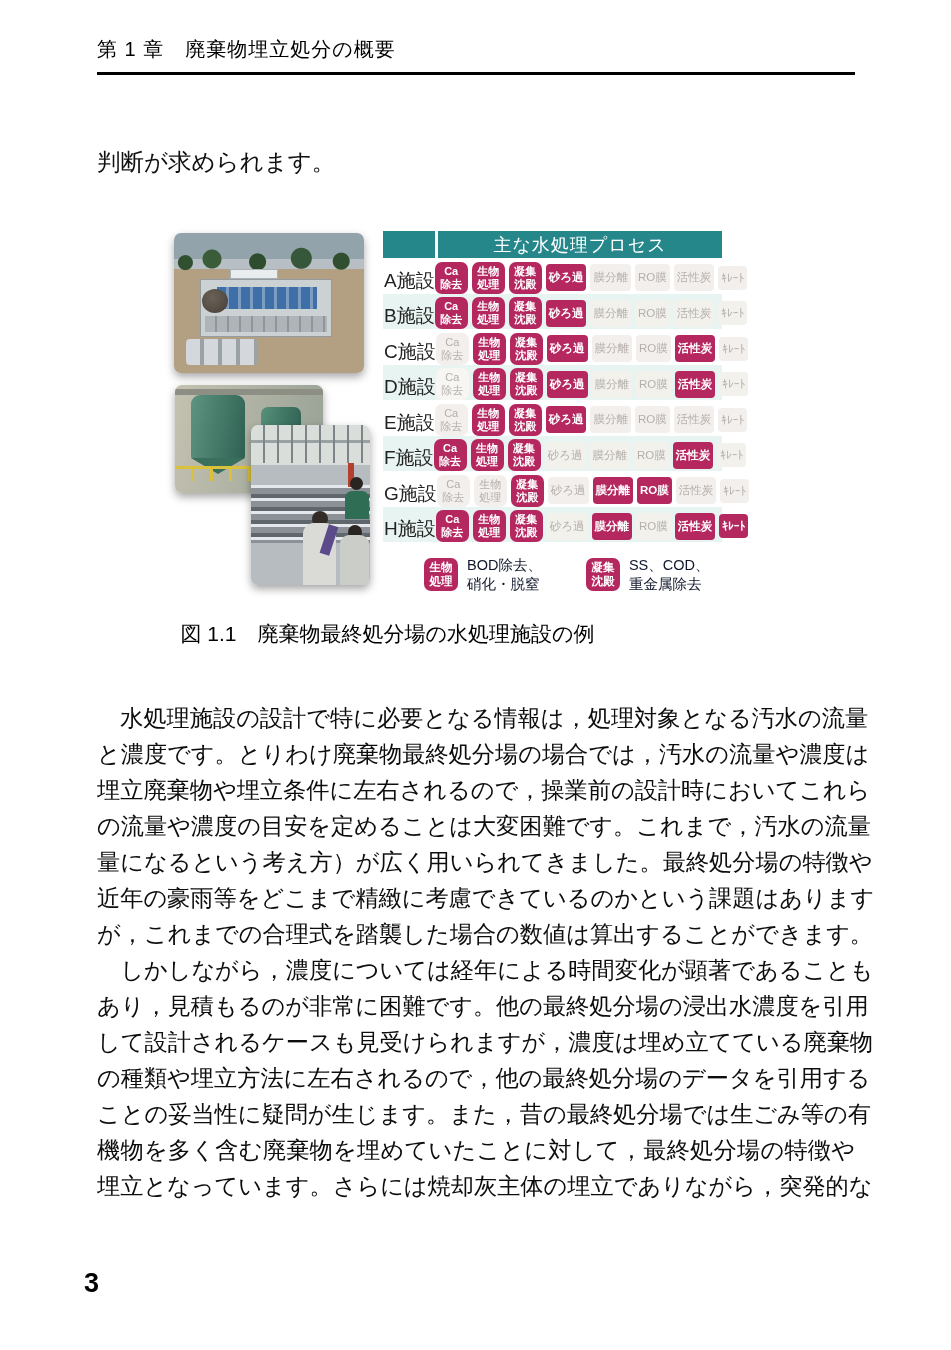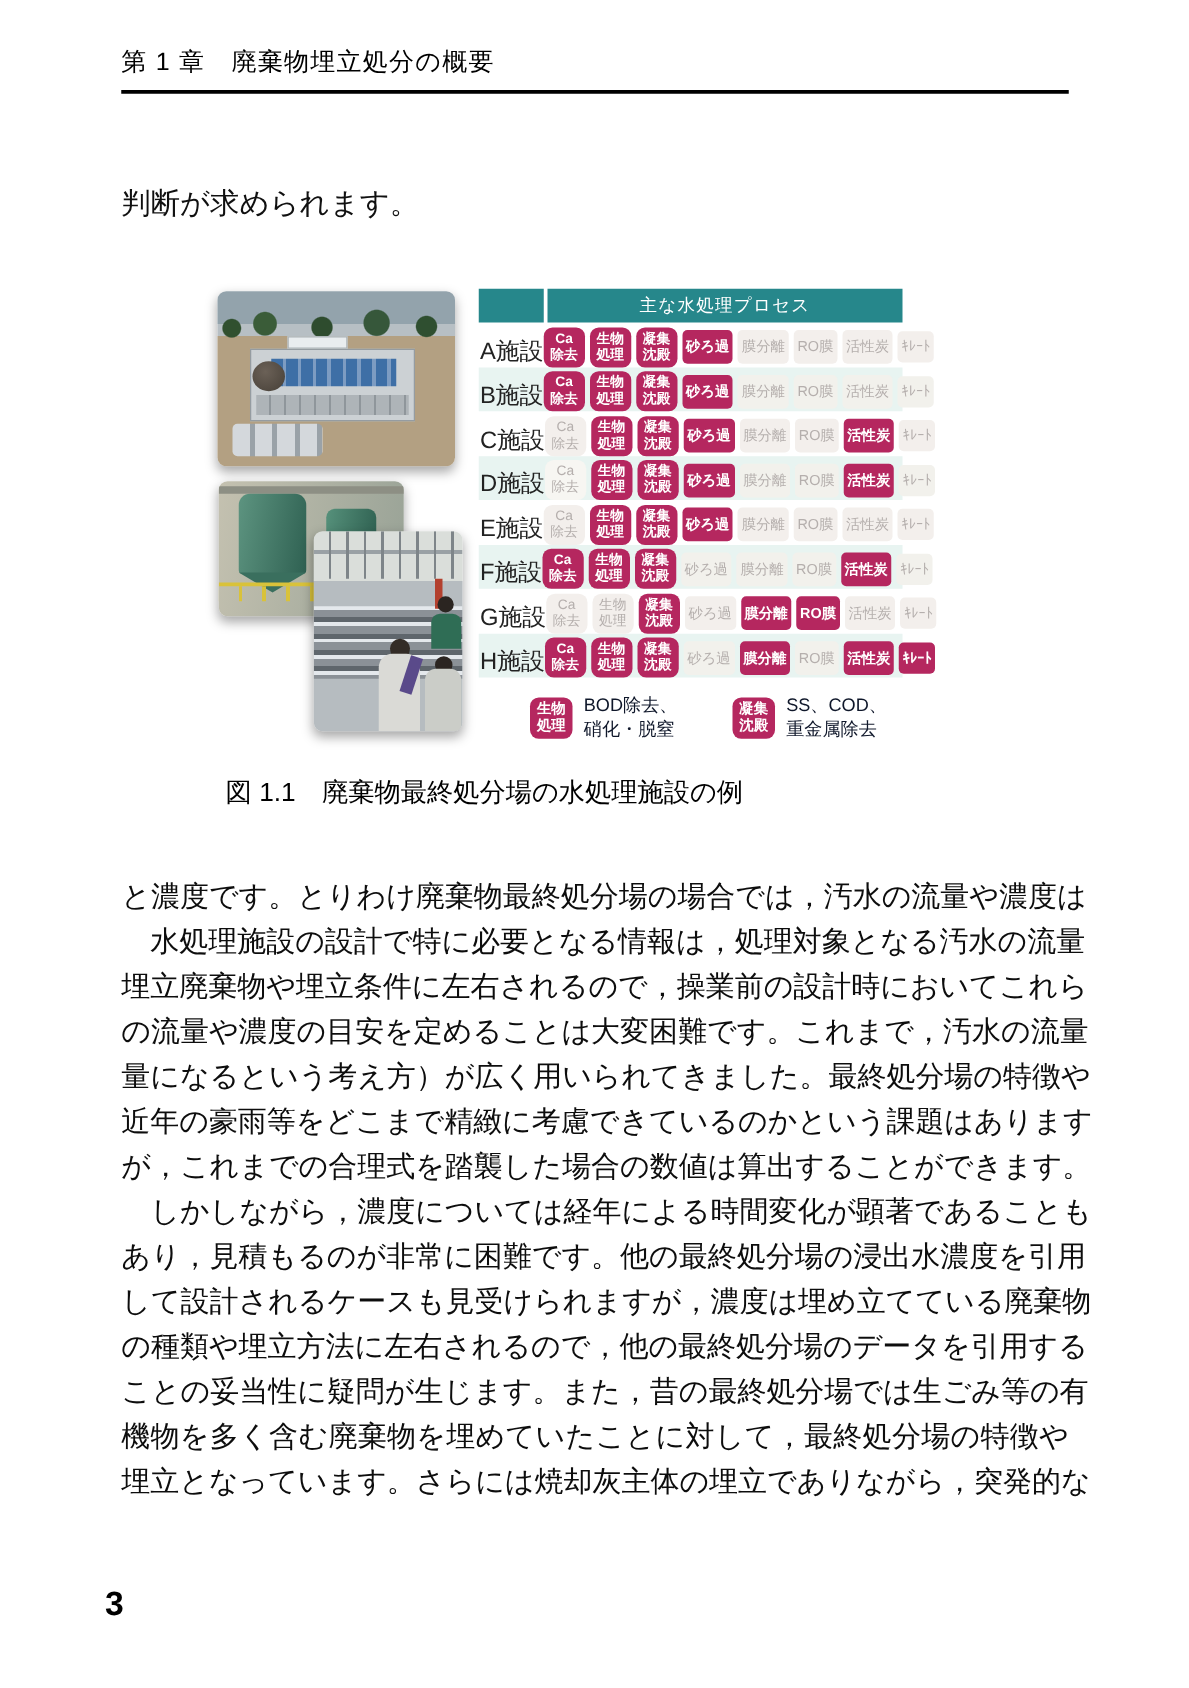--- a/index.html
+++ b/index.html
@@ -62,21 +62,21 @@
   .p3 .person1{position:absolute;right:34px;bottom:0;width:33px;height:62px;border-radius:11px 11px 0 0;background:#dadad6}
   .p3 .head1{position:absolute;right:42px;bottom:58px;width:16px;height:16px;border-radius:50%;background:#332c26}
   .p3 .strap{position:absolute;right:36px;bottom:30px;width:10px;height:30px;background:#5a4a8a;transform:rotate(18deg)}
   .p3 .person2{position:absolute;right:1px;bottom:0;width:29px;height:50px;border-radius:9px 9px 0 0;background:#cbcdc8}
   .p3 .head2{position:absolute;right:8px;bottom:46px;width:14px;height:14px;border-radius:50%;background:#2b2521}
 
   
   .ptable{position:absolute;left:383px;top:231px;width:339px;z-index:4}
   .phead{display:flex;height:27px}
   .phead-spacer{width:52px;background:var(--teal);margin-right:3px}
-  .phead-title{flex:1;background:var(--teal);color:#fff;font-size:14px;display:flex;
+  .phead-title{flex:1;background:var(--teal);color:#fff;font-size:18px;display:flex;
     align-items:center;justify-content:center;letter-spacing:1px}
   .prow{display:flex;align-items:flex-end;height:35.5px}
   .prow.mint{background:var(--mint)}
   .plabel{width:55px;font-size:19px;color:#222;padding-left:1px;white-space:nowrap}
   .pcells{flex:1;display:flex;align-items:center;gap:4px}
   .sq{width:33px;height:32px;border-radius:7px;display:inline-flex;flex-direction:column;
     align-items:center;justify-content:center;font-size:11px;line-height:1.15;text-align:center;flex:none}
   .sq.on{background:var(--magenta);color:#fff;font-weight:bold}
   .sq.off{background:var(--inactiveBg);color:var(--inactiveTx)}
   .prow.mint .sq.off{background:#f7f6f2}
@@ -265,22 +265,22 @@
     <div class="leg-item">
       <span class="leg-badge">凝集<br>沈殿</span>
       <div class="leg-text">SS、COD、<br>重金属除去</div>
     </div>
   </div>
 
 <div class="caption">図 1.1　廃棄物最終処分場の水処理施設の例</div>
 
 <div class="btext">
     <div class="para">
+      <div class="bline indent">水処理施設の設計で特に必要となる情報は，処理対象となる汚水の流量</div>
       <div class="bline">と濃度です。とりわけ廃棄物最終処分場の場合では，汚水の流量や濃度は</div>
-      <div class="bline indent">水処理施設の設計で特に必要となる情報は，処理対象となる汚水の流量</div>
       <div class="bline">埋立廃棄物や埋立条件に左右されるので，操業前の設計時においてこれら</div>
       <div class="bline">の流量や濃度の目安を定めることは大変困難です。これまで，汚水の流量</div>
       <div class="bline">量になるという考え方）が広く用いられてきました。最終処分場の特徴や</div>
       <div class="bline">近年の豪雨等をどこまで精緻に考慮できているのかという課題はあります</div>
       <div class="bline">が，これまでの合理式を踏襲した場合の数値は算出することができます。</div>
     </div>
     <div class="para">
       <div class="bline indent">しかしながら，濃度については経年による時間変化が顕著であることも</div>
       <div class="bline">あり，見積もるのが非常に困難です。他の最終処分場の浸出水濃度を引用</div>
       <div class="bline">して設計されるケースも見受けられますが，濃度は埋め立てている廃棄物</div>

